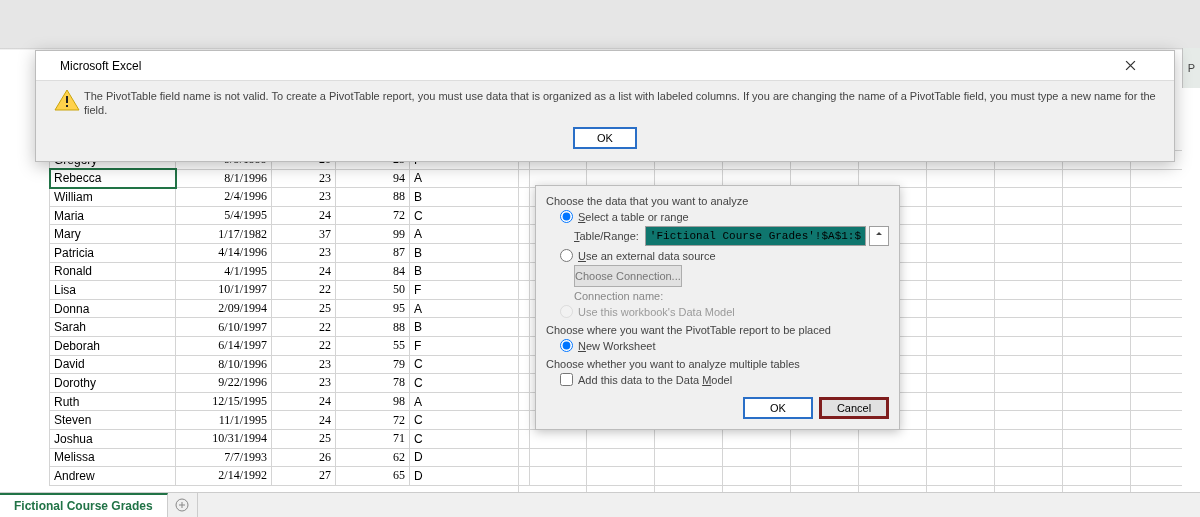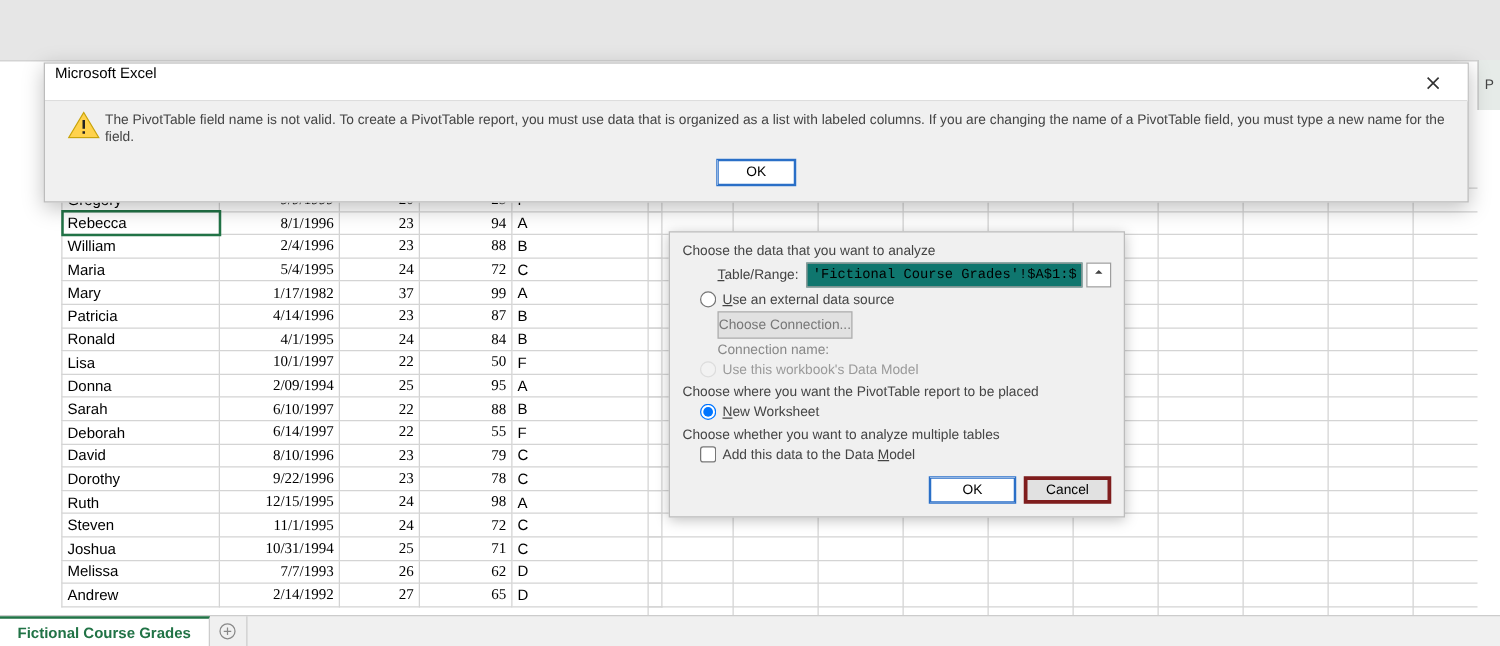--- a/index.html
+++ b/index.html
@@ -55,21 +55,21 @@
   .pv .btn { height: 22px; min-width: 104px; border: 1px solid #adadad; background: #e1e1e1; color: #777; display: inline-flex; align-items: center; justify-content: center; cursor: default; }
   .pv .small-label { color: #888; }
   .pv .dimmed-radio input { opacity: .55; }
   .pv .dimmed-radio span { color: #9a9a9a; }
   .pv .footer { display: flex; justify-content: flex-end; gap: 6px; padding: 8px 10px 10px 10px; }
   .pv .footer .fbtn { height: 22px; width: 70px; border: 3px solid #7f1d1d; background: #e1e1e1; cursor: pointer; font-size: 11px; }
   .pv .footer .fbtn.primary { border: 1px solid #2a6fc7; box-shadow: 0 0 0 1px #2a6fc7 inset; background: #fff; }
 
   
   .msg { position: absolute; left: 35px; top: 50px; width: 1140px; background: #f0f0f0; border: 1px solid #bcbcbc; box-shadow: 0 4px 16px rgba(0,0,0,.25); }
-  .msg .titlebar { height: 30px; display: flex; align-items: flex-start; padding: 0 8px; background: #fff; border-bottom: 1px solid #ddd; }
+  .msg .titlebar { height: 30px; display: flex; align-items: center; padding: 0 24px; background: #fff; border-bottom: 1px solid #ddd; }
   .msg .titlebar .t { flex: 1; font-size: 12px; }
   .msg .titlebar .x { width: 40px; height: 30px; display: flex; align-items: center; justify-content: center; cursor: pointer; }
   .msg .titlebar .x svg { width: 11px; height: 11px; }
   .msg .content { display: flex; padding: 8px 16px 4px 14px; font-size: 11px; color: #444; line-height: 14px; }
   .msg .warn { flex: none; width: 34px; display: flex; align-items: flex-start; justify-content: center; }
   .msg .warn svg { width: 26px; height: 22px; }
   .msg .txtwrap { flex: 1; }
   .msg .btns { text-align: center; padding: 6px 0 12px 0; }
   .msg .btns .ok { height: 22px; width: 64px; border: 1px solid #2a6fc7; box-shadow: 0 0 0 1px #2a6fc7 inset; background: #fff; cursor: pointer; font-size: 11px; }
 </style>
@@ -260,20 +260,24 @@
       <svg viewBox="0 0 14 14">
           <circle cx="7" cy="7" r="6" fill="none" stroke="#888" stroke-width="1"></circle>
           <path d="M7 4v6M4 7h6" stroke="#888" stroke-width="1"></path>
         </svg>
     </div>
   </div>
 
   <div class="pv">
     <div class="body">
       <div class="row">Choose the data that you want to analyze</div>
+      <div class="row indent1">
+        <input type="radio" class="radio" checked="" style="">
+        <span><u>S</u><span>elect a table or range</span></span>
+      </div>
       <div class="row indent2">
         <span class="lbl"><u>T</u><span>able/Range:</span></span>
         <input class="txt" value="'Fictional Course Grades'!$A$1:$E$77" style="">
         <div class="picker">
           <svg viewBox="0 0 8 8">
               <path d="M0 8h8M4 0l-3 3h6z" fill="#444"></path>
             </svg>
         </div>
       </div>
       <div class="row indent1">

